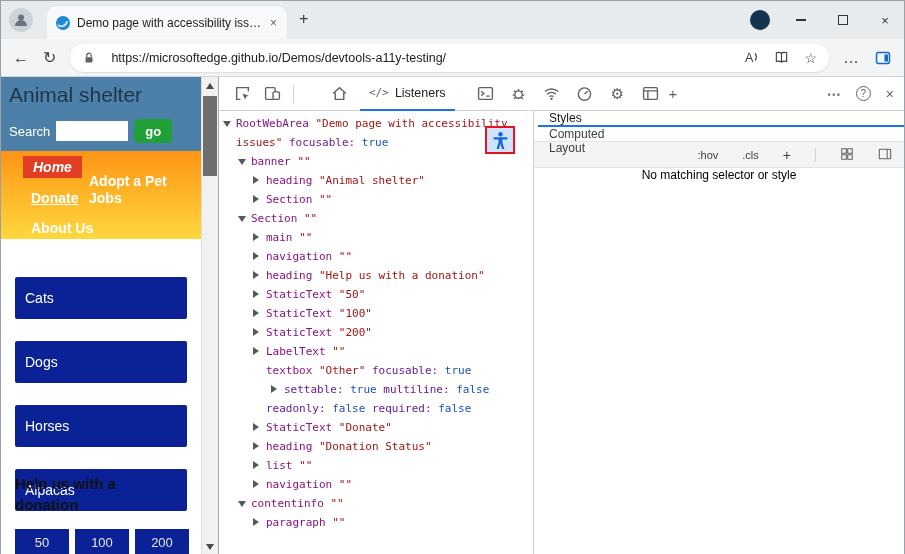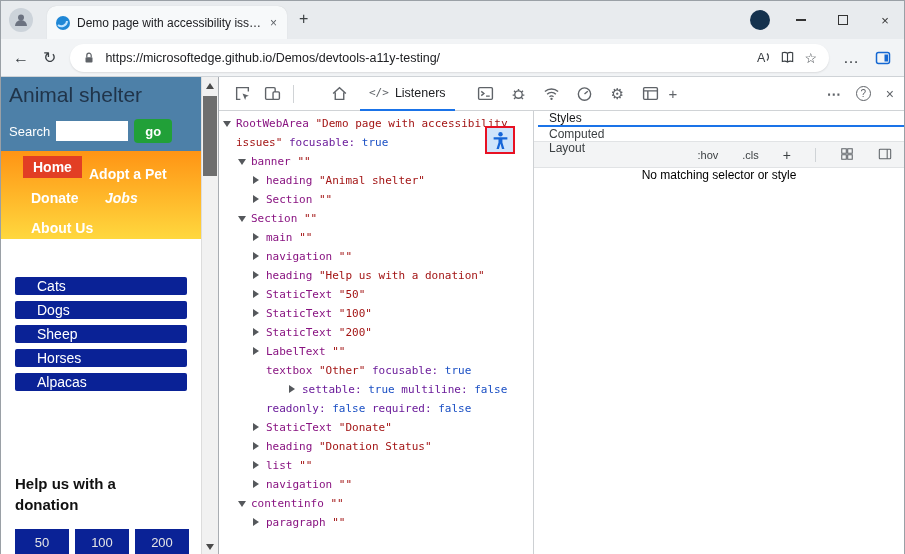--- a/index.html
+++ b/index.html
@@ -15,47 +15,47 @@
   .newtab { position:absolute; left:298px; top:9px; font-size:16px; color:#3c4043; }
   .tb-right { position:absolute; right:8px; top:0; height:38px; display:flex; align-items:center; gap:20px; }
   .profile-dot { width:20px; height:20px; border-radius:50%; background:#15324e; }
   .win-btn { display:flex; align-items:center; justify-content:center; width:22px; height:22px; color:#333; font-size:13px; }
   .min-glyph { display:inline-block; width:10px; height:2px; background:#333; }
   .max-glyph { display:inline-block; width:10px; height:10px; border:1.4px solid #333; }
 
   
   .addressbar { position:relative; height:38px; background:#f2f4f6; border-bottom:1px solid #cfd3d7; display:flex; align-items:center; padding:0 12px; gap:14px; }
   .nav-glyph { font-size:16px; color:#3a3f44; }
-  .url-pill { flex:1; height:28px; background:#fff; border-radius:14px; display:flex; align-items:center; padding:0 12px; gap:9px; box-shadow:0 1px 2px rgba(0,0,0,.10); }
+  .url-pill { flex:1; height:28px; background:#fff; border-radius:14px; display:flex; align-items:center; padding:0 12px; gap:15px; box-shadow:0 1px 2px rgba(0,0,0,.10); }
   .url-text { flex:1; font-size:12.5px; color:#202124; white-space:nowrap; overflow:hidden; }
   .pill-ic { display:flex; align-items:center; color:#3a3f44; font-size:12.5px; gap:1px; }
   .star { font-size:14px; color:#3a3f44; }
   .more { font-size:16px; color:#3a3f44; letter-spacing:1px; }
 
   
   .content { position:absolute; top:76px; left:0; right:0; bottom:0; }
 
   
   .page { position:absolute; left:0; top:0; width:200px; height:478px; background:#fff; overflow:hidden; }
   .site-header { position:absolute; left:0; top:0; width:200px; height:74px; background:var(--header-blue); }
   .site-title { position:absolute; left:8px; top:6px; font-size:21px; font-weight:500; color:#20344a; }
   .search-row { position:absolute; left:8px; top:42px; display:flex; align-items:center; gap:6px; }
   .search-label { color:#fff; font-size:13px; }
   .search-input { width:72px; height:20px; border:1px solid #fff; background:#fff; font-size:12px; }
   .go-btn { width:38px; height:24px; border:none; border-radius:4px; background:var(--green); color:#fff; font-weight:bold; font-size:13px; }
   .site-nav { position:absolute; left:0; top:74px; width:200px; height:88px; background:linear-gradient(180deg, var(--nav-orange), var(--nav-yellow)); }
   .nav-item { position:absolute; color:#fff; font-weight:bold; font-size:14px; }
-  .nav-highlight { background:var(--home-red); padding:3px 10px; }
+  .nav-highlight { background:var(--home-red); padding:3px 10px;font-style:italic; }
   .nav-item-0 { left:22px; top:5px; }
-  .nav-item-1 { left:88px; top:15px; }
-  .nav-item-2 { left:30px; top:39px; }
-  .nav-item-3 { left:104px; top:39px;font-style:italic; }
+  .nav-item-1 { left:88px; top:22px; }
+  .nav-item-2 { left:30px; top:39px;text-decoration:underline; }
+  .nav-item-3 { left:88px; top:39px; }
   .nav-item-4 { left:30px; top:69px; }
   .cat-list { position:absolute; left:14px; top:200px; width:172px; }
-  .cat-btn { height:18px; margin-bottom:6px; background:var(--navy); color:#fff; font-size:14px; display:flex; align-items:center; padding-left:22px; border-radius:2px; }
+  .cat-btn { height:42px; margin-bottom:22px; background:var(--navy); color:#fff; font-size:14px; display:flex; align-items:center; padding-left:10px; border-radius:2px; }
   .donation-heading { position:absolute; left:14px; top:396px; width:150px; font-size:15px; font-weight:bold; color:#111; line-height:1.4; }
   .amounts { position:absolute; left:14px; top:452px; display:flex; gap:6px; }
   .amount-btn { width:54px; height:26px; background:var(--navy); color:#e5e5e5; font-size:13px; display:flex; align-items:center; justify-content:center; }
 
   
   .page-scrollbar { position:absolute; left:200px; top:0; width:17px; height:478px; background:#f1f1f1; border-left:1px solid #dcdcdc; }
   .sb-btn { position:absolute; left:0; width:16px; height:17px; display:flex; align-items:center; justify-content:center; }
   .sb-up { top:0; } .sb-down { bottom:0; }
   .tri-up { width:0; height:0; border-left:4px solid transparent; border-right:4px solid transparent; border-bottom:6px solid #4a4a4a; }
   .tri-down { width:0; height:0; border-left:4px solid transparent; border-right:4px solid transparent; border-top:6px solid #4a4a4a; }
@@ -181,21 +181,20 @@
       <div class="site-nav">
           <span class="nav-item nav-item-0 nav-highlight">Home</span>
           <span class="nav-item nav-item-1">Adopt a Pet</span>
           <span class="nav-item nav-item-2">Donate</span>
           <span class="nav-item nav-item-3">Jobs</span>
           <span class="nav-item nav-item-4">About Us</span>
         </div>
       <div class="cat-list">
           <div class="cat-btn">Cats</div>
           <div class="cat-btn">Dogs</div>
-          <div class="cat-btn">Sheep</div>
           <div class="cat-btn">Horses</div>
           <div class="cat-btn">Alpacas</div>
         </div>
       <div class="donation-heading">Help us with a donation</div>
       <div class="amounts">
           <div class="amount-btn">50</div>
           <div class="amount-btn">100</div>
           <div class="amount-btn">200</div>
         </div>
     </div>
@@ -284,21 +283,21 @@
             <div class="t-line" style="padding-left: 34px;"><span class="slot"><i class="tri-r"></i></span><span class="tk-role">Section</span> <span class="tk-str">""</span></div>
             <div class="t-line" style="padding-left: 19px;"><span class="slot"><i class="tri-d"></i></span><span class="tk-role">Section</span> <span class="tk-str">""</span></div>
             <div class="t-line" style="padding-left: 34px;"><span class="slot"><i class="tri-r"></i></span><span class="tk-role">main</span> <span class="tk-str">""</span></div>
             <div class="t-line" style="padding-left: 34px;"><span class="slot"><i class="tri-r"></i></span><span class="tk-role">navigation</span> <span class="tk-str">""</span></div>
             <div class="t-line" style="padding-left: 34px;"><span class="slot"><i class="tri-r"></i></span><span class="tk-role">heading</span> <span class="tk-str">"Help us with a donation"</span></div>
             <div class="t-line" style="padding-left: 34px;"><span class="slot"><i class="tri-r"></i></span><span class="tk-role">StaticText</span> <span class="tk-str">"50"</span></div>
             <div class="t-line" style="padding-left: 34px;"><span class="slot"><i class="tri-r"></i></span><span class="tk-role">StaticText</span> <span class="tk-str">"100"</span></div>
             <div class="t-line" style="padding-left: 34px;"><span class="slot"><i class="tri-r"></i></span><span class="tk-role">StaticText</span> <span class="tk-str">"200"</span></div>
             <div class="t-line" style="padding-left: 34px;"><span class="slot"><i class="tri-r"></i></span><span class="tk-role">LabelText</span> <span class="tk-str">""</span></div>
             <div class="t-line" style="padding-left: 34px;"><span class="slot"></span><span class="tk-role">textbox</span> <span class="tk-str">"Other"</span> <span class="tk-prop">focusable:</span> <span class="tk-val">true</span></div>
-            <div class="t-line" style="padding-left: 26px; margin-left: 44px;"><span class="slot"><i class="tri-r"></i></span><span class="tk-prop">settable:</span> <span class="tk-val">true</span> <span class="tk-prop">multiline:</span> <span class="tk-val">false</span></div>
+            <div class="t-line" style="padding-left: 52px;"><span class="slot"><i class="tri-r"></i></span><span class="tk-prop">settable:</span> <span class="tk-val">true</span> <span class="tk-prop">multiline:</span> <span class="tk-val">false</span></div>
             <div class="t-line" style="padding-left: 34px;"><span class="slot"></span><span class="tk-prop">readonly:</span> <span class="tk-val">false</span> <span class="tk-prop">required:</span> <span class="tk-val">false</span></div>
             <div class="t-line" style="padding-left: 34px;"><span class="slot"><i class="tri-r"></i></span><span class="tk-role">StaticText</span> <span class="tk-str">"Donate"</span></div>
             <div class="t-line" style="padding-left: 34px;"><span class="slot"><i class="tri-r"></i></span><span class="tk-role">heading</span> <span class="tk-str">"Donation Status"</span></div>
             <div class="t-line" style="padding-left: 34px;"><span class="slot"><i class="tri-r"></i></span><span class="tk-role">list</span> <span class="tk-str">""</span></div>
             <div class="t-line" style="padding-left: 34px;"><span class="slot"><i class="tri-r"></i></span><span class="tk-role">navigation</span> <span class="tk-str">""</span></div>
             <div class="t-line" style="padding-left: 19px;"><span class="slot"><i class="tri-d"></i></span><span class="tk-role">contentinfo</span> <span class="tk-str">""</span></div>
             <div class="t-line" style="padding-left: 34px;"><span class="slot"><i class="tri-r"></i></span><span class="tk-role">paragraph</span> <span class="tk-str">""</span></div>
           </div>
 
         <div class="a11y-btn">

